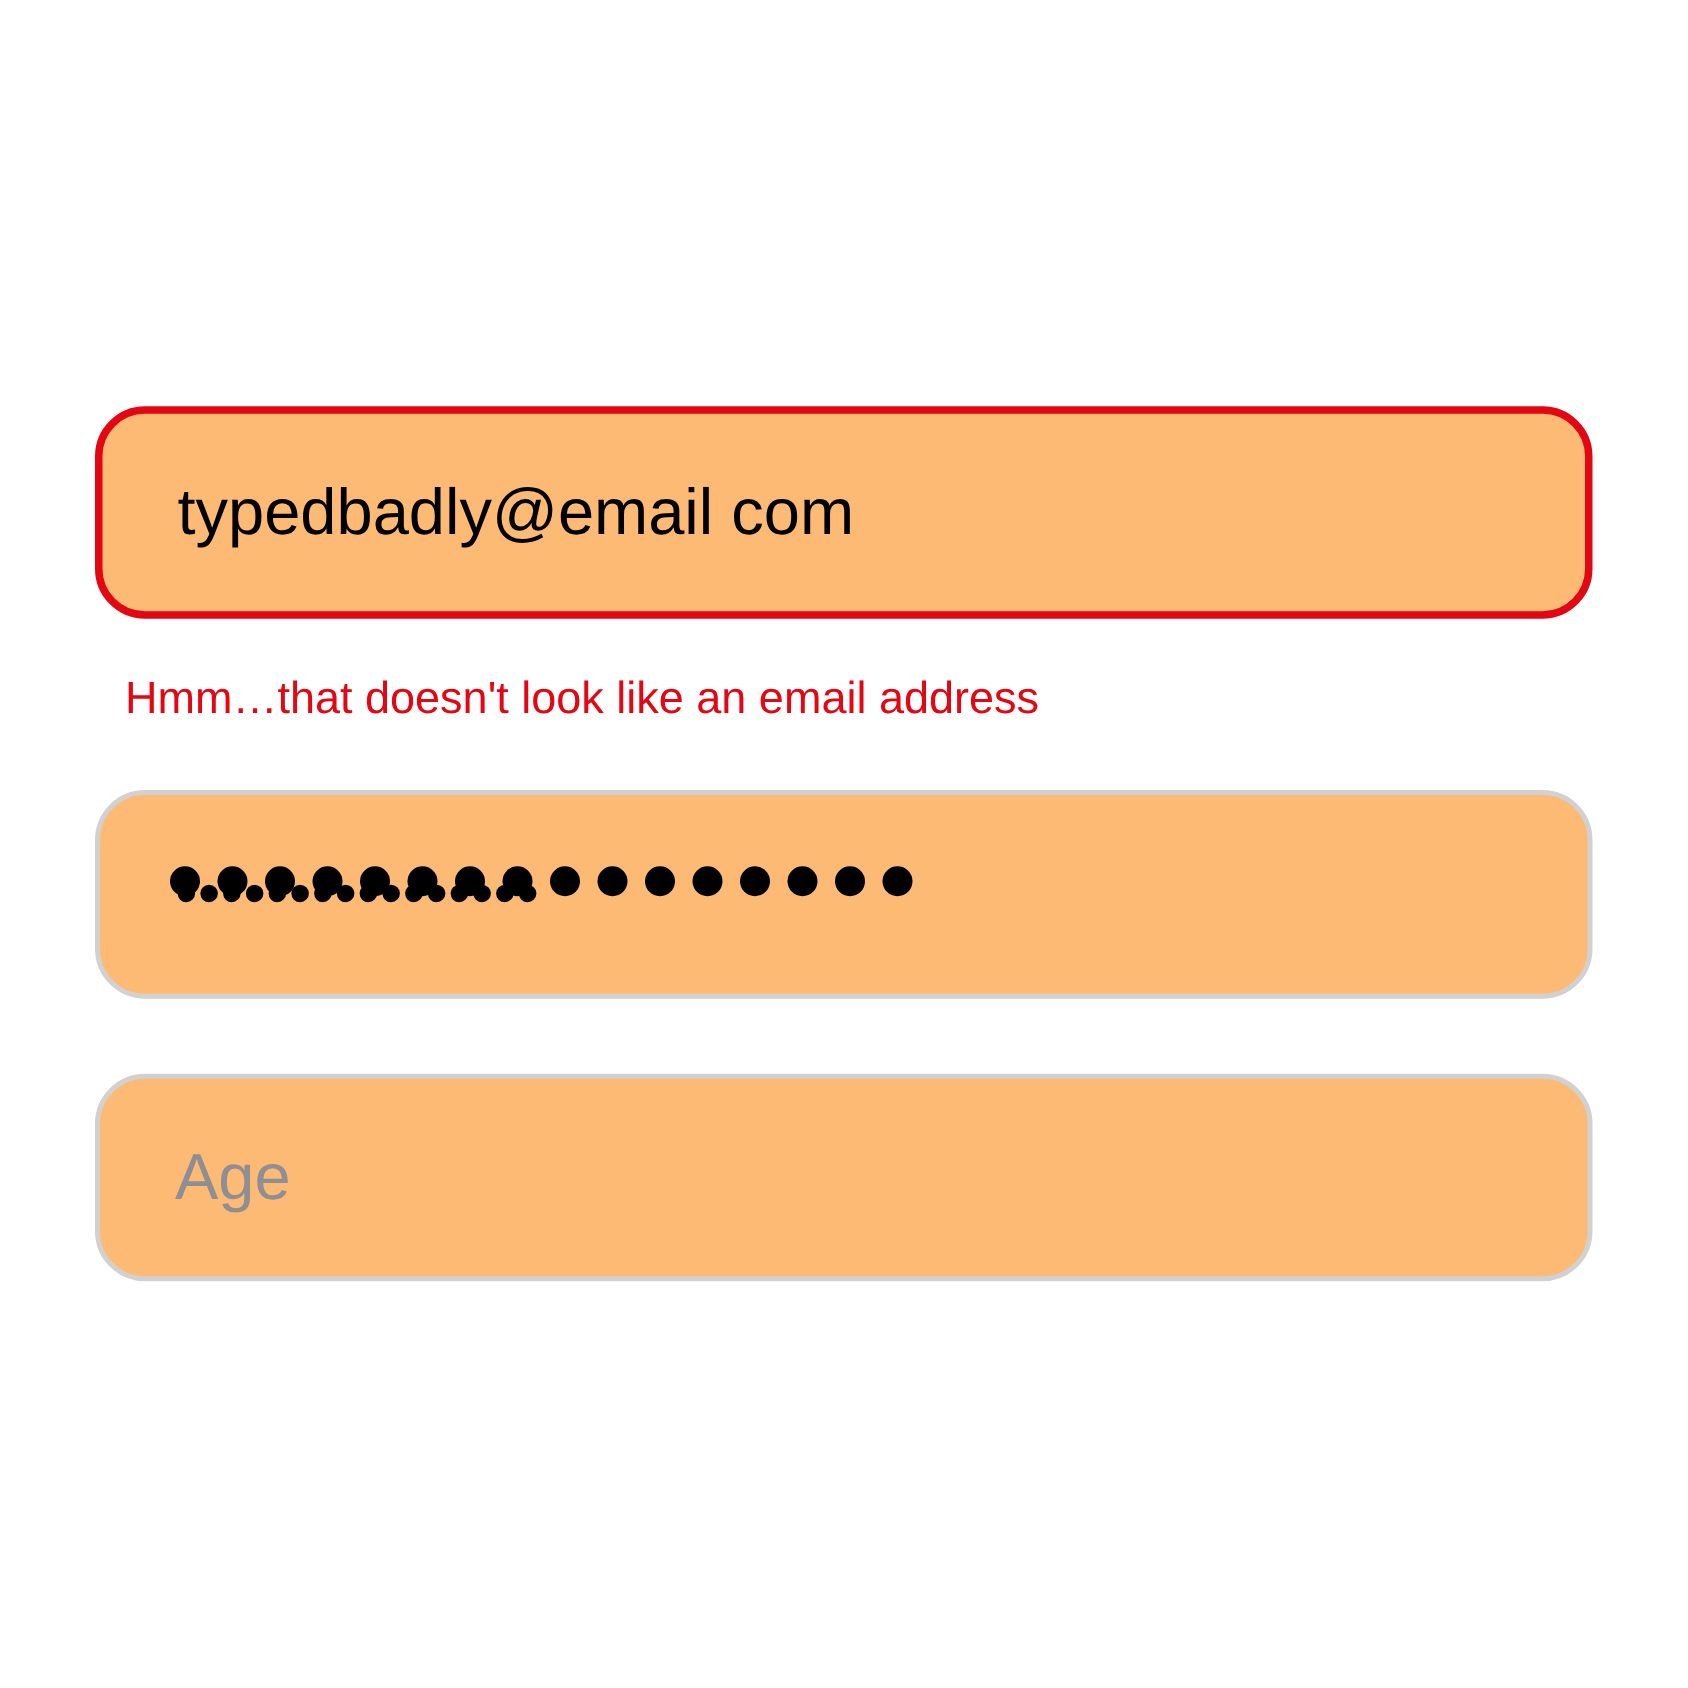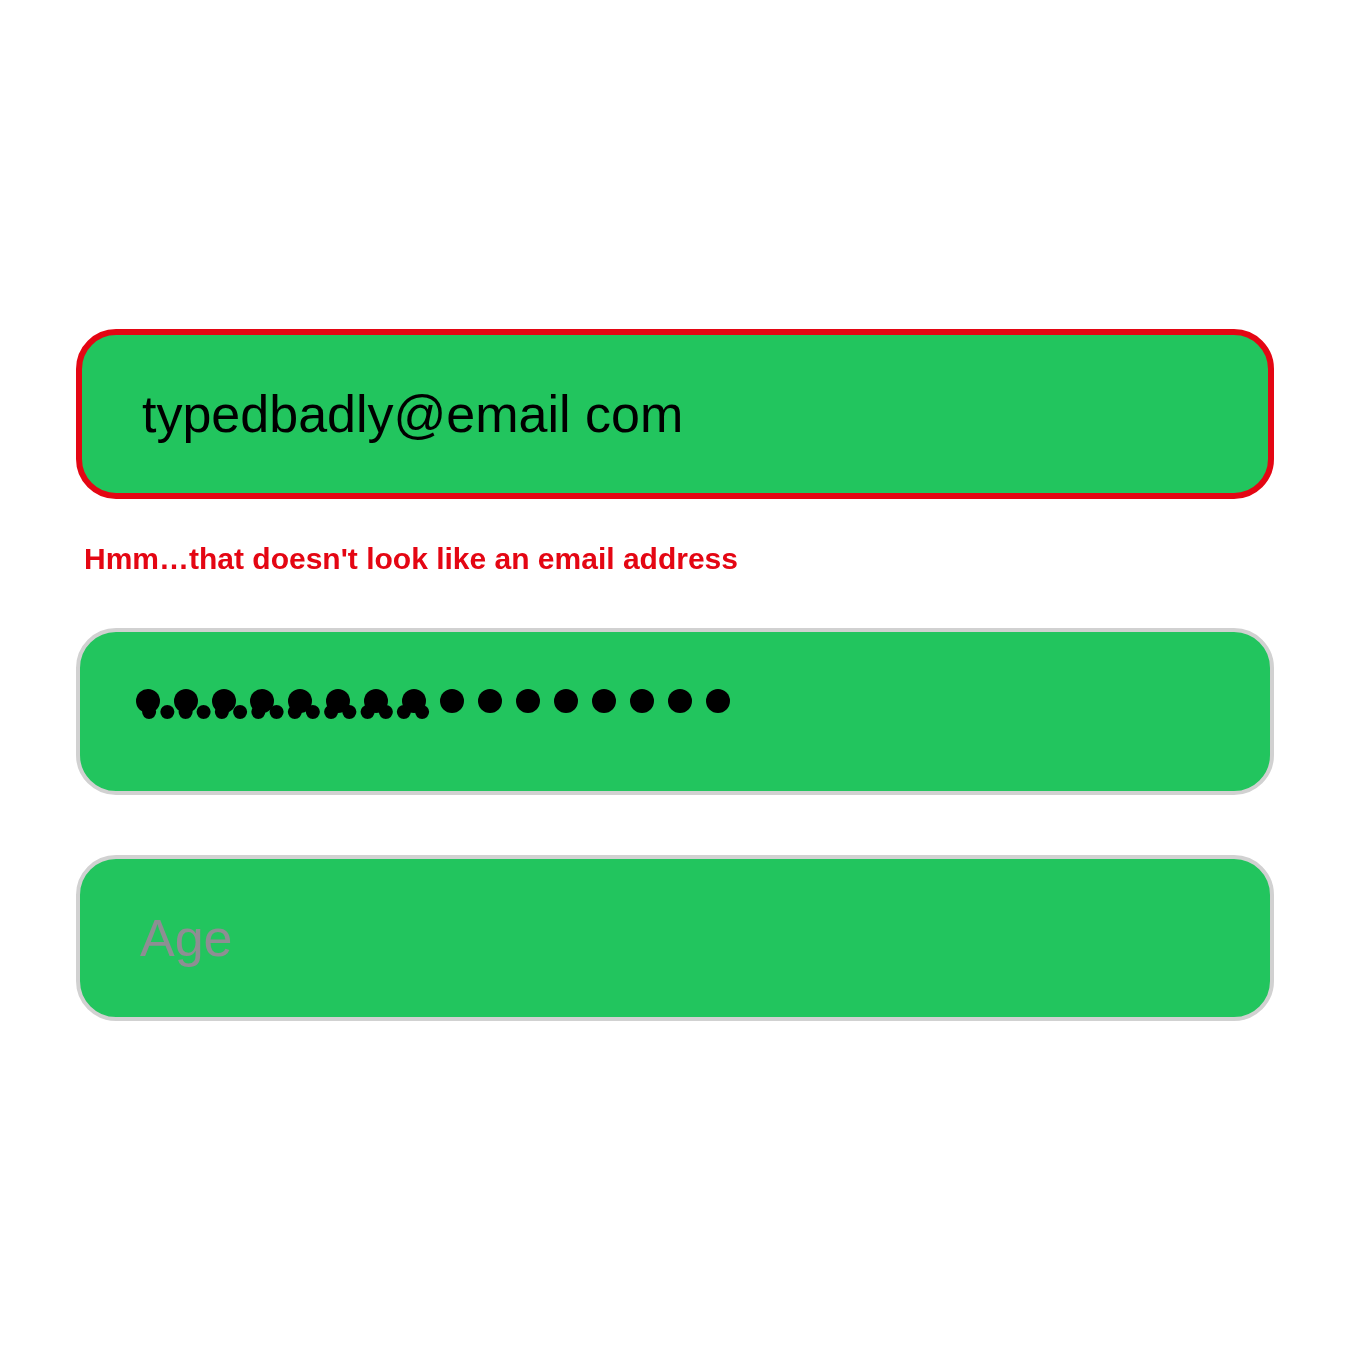--- a/index.html
+++ b/index.html
@@ -16,42 +16,41 @@
       flex-direction: column;
       justify-content: center;
       padding: 0 76px;
     }
     .field {
       width: 100%;
       border-radius: 40px;
       padding: 48px 60px;
       font-size: 52px;
       line-height: 1.2;
-      background: #22c55e;
+      background: #fdba74;
       outline: none;
       font-family: inherit;
     }
     .field.normal {
       border: 4px solid #d1d1d1;
       color: #000000;
       margin-top: 20px;
     }
     .field.error {
       border: 6px solid #e40613;
       color: #000000;
     }
     .field::placeholder {
       color: #8e8e93;
     }
     .error-msg {
       color: #e40613;
-      font-size: 30px;
-      margin: 40px 0 30px 8px;
+      font-size: 36px;
+      margin: 40px 0 30px 24px;
       line-height: 1.3;
-      font-weight: bold;
     }
     .gap {
       height: 40px;
     }
     .pw-wrap {
       position: relative;
       width: 100%;
     }
     .pw-dots {
       position: absolute;

